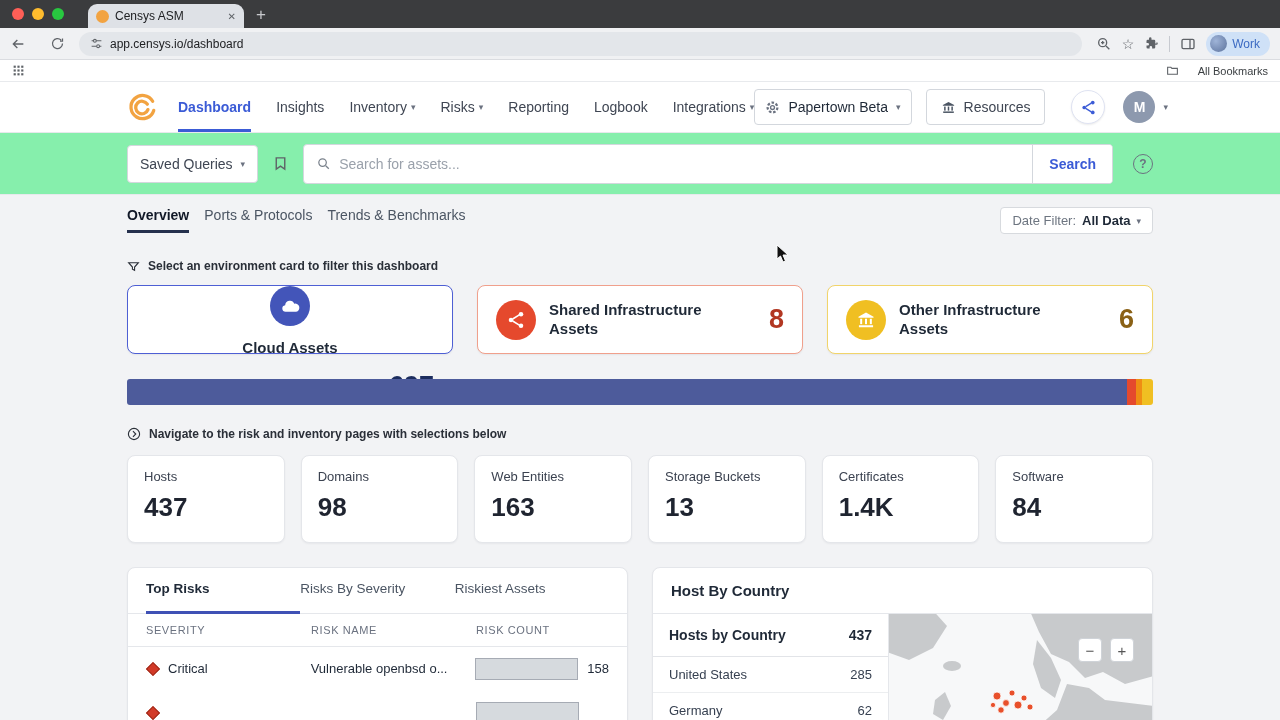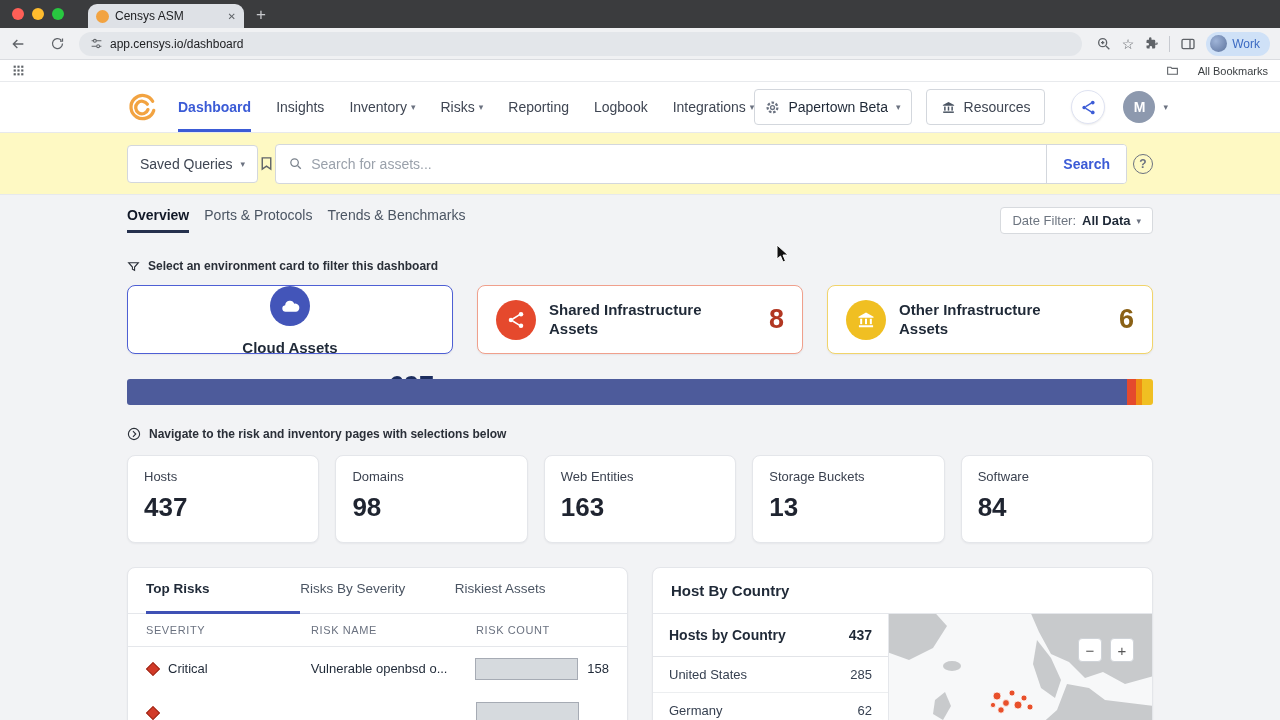--- a/index.html
+++ b/index.html
@@ -38,21 +38,21 @@
   .nav-item.active::after { content:""; position:absolute; left:0; right:0; bottom:0; height:3px; background:#3b5bd6; }
   .caret { font-size:9px; color:#6b7280; }
   .wsbox { height:36px; width:188px; border:1px solid #d3d7dd; border-radius:4px; display:flex; align-items:center; gap:8px; padding:0 10px; margin-left:auto; background:#fff; }
   .wslabel { flex:1; font-size:14px; color:#1f2937; white-space:nowrap; overflow:hidden; }
   .resbtn { height:36px; border:1px solid #d3d7dd; border-radius:4px; display:flex; align-items:center; gap:8px; padding:0 14px; margin-left:14px; background:#fff; font-size:14px; color:#3f4653; white-space:nowrap; }
   .roundbtn { width:34px; height:34px; border-radius:50%; border:1px solid #dfe3f2; background:#fff; box-shadow:0 1px 2px rgba(0,0,0,.08); display:flex; align-items:center; justify-content:center; margin-left:26px; flex:none; }
   .avatar { width:32px; height:32px; border-radius:50%; background:#8d99ae; color:#fff; font-size:14px; font-weight:bold; display:flex; align-items:center; justify-content:center; margin-left:18px; flex:none; }
   .hdr-caret { margin-left:8px; }
 
   
-  .searchrow { height:62px; background:#fef9c3; border-bottom:1px solid #e7e9ec; display:flex; align-items:center; padding:0 127px; }
+  .searchrow { height:62px; background:#86efac; border-bottom:1px solid #e7e9ec; display:flex; align-items:center; padding:0 127px; gap:14px; }
   .sqbox { height:38px; border:1px solid #d3d7dd; border-radius:4px; display:flex; align-items:center; gap:8px; padding:0 12px; font-size:14px; color:#3f4653; background:#fff; white-space:nowrap; }
   .searchwrap { flex:1; display:flex; align-items:stretch; height:40px; border:1px solid #d3d7dd; border-radius:4px; background:#fff; overflow:hidden; }
   .searchfield { flex:1; display:flex; align-items:center; gap:8px; padding:0 12px; }
   .searchfield input { border:none; outline:none; flex:1; font-size:14px; color:#1f2937; font-family:"Liberation Sans",sans-serif; background:transparent; }
   .searchfield input::placeholder { color:#9aa1ab; }
   .searchbtn { border:none; border-left:1px solid #d3d7dd; background:#fff; color:#3b5bd6; font-size:14px; font-weight:bold; padding:0 16px; font-family:"Liberation Sans",sans-serif; }
   .helpcircle { width:20px; height:20px; border-radius:50%; border:1.6px solid #6b7280; color:#6b7280; font-size:12px; font-weight:bold; display:flex; align-items:center; justify-content:center; margin-left:6px; flex:none; }
 
   
   .content { padding-top:12px; }
@@ -394,20 +394,24 @@
           <div class="mlabel">Domains</div>
           <div class="mvalue">98</div>
         </div>
         <div class="mcard">
           <div class="mlabel">Web Entities</div>
           <div class="mvalue">163</div>
         </div>
         <div class="mcard">
           <div class="mlabel">Storage Buckets</div>
           <div class="mvalue">13</div>
+        </div>
+        <div class="mcard">
+          <div class="mlabel">Certificates</div>
+          <div class="mvalue">1.4K</div>
         </div>
         <div class="mcard">
           <div class="mlabel">Software</div>
           <div class="mvalue">84</div>
         </div>
       </div>
 
       <div class="bottomrow">
 
         <div class="panel">

